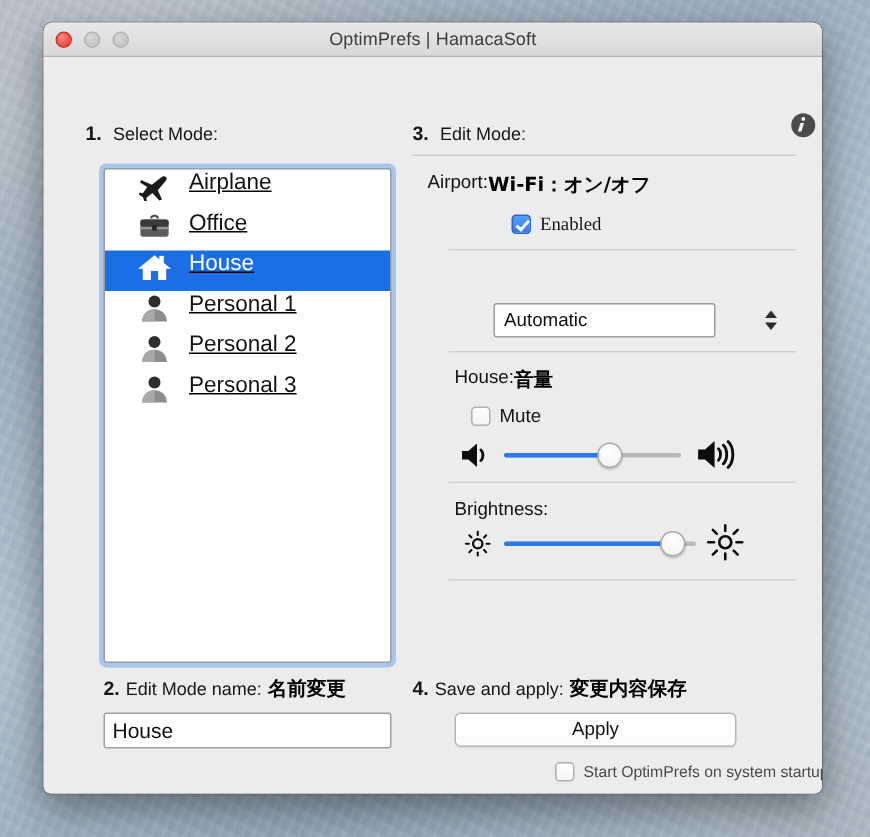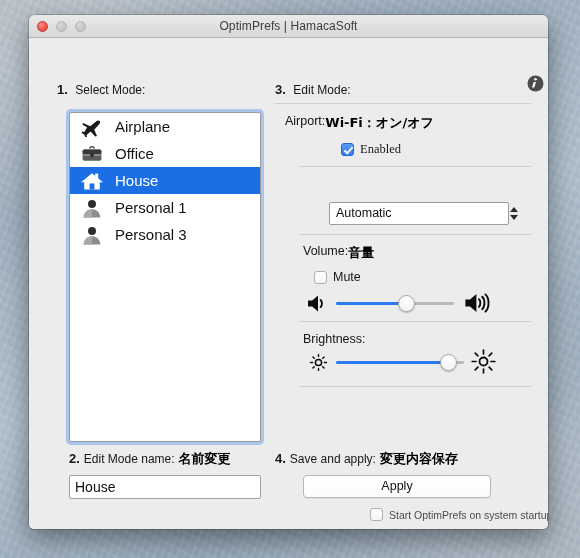--- a/index.html
+++ b/index.html
@@ -111,24 +111,24 @@
     height: 330px;
     background: #ffffff;
     border: 1px solid #9b9b9b;
     border-radius: 2px;
     box-sizing: border-box;
     box-shadow: 0 0 0 3px rgba(126,173,235,0.62);
     overflow: hidden;
   }
   .mode-row {
     display: flex;
-    align-items: center;
     height: 27px;
-    padding-left: 9px;
-    box-sizing: border-box;
+    padding-left: 20px;
+    box-sizing: border-box;
+    text-decoration: underline;
   }
   .mode-row.selected { background: #1b6ee3; }
   .mode-row .mrow-icon {
     width: 26px;
     height: 22px;
     margin-right: 10px;
     flex: none;
     display: flex;
     align-items: center;
     justify-content: center;
@@ -210,21 +210,21 @@
   #location-select-wrap {
     position: absolute;
     left: 54px;
     top: 163px;
     width: 192px;
     height: 23px;
   }
   #location-select {
     position: absolute;
     left: 0; top: 0;
-    width: 180px;
+    width: 148px;
     height: 23px;
     background: #ffffff;
     border: 1px solid #9c9c9c;
     border-radius: 2px;
     box-sizing: border-box;
     font-size: 12.5px;
     color: #0f0f0f;
     line-height: 21px;
     padding-left: 6px;
     white-space: nowrap;
@@ -425,20 +425,30 @@
         <span class="mrow-icon">
           <svg width="24" height="20" viewBox="0 0 24 20">
             <circle cx="12" cy="6.0" r="4.0" fill="#2d2d2d"></circle>
             <path d="M3.6 19.4 C4.2 13.9 7.6 11.2 12 11.2 C16.4 11.2 19.8 13.9 20.4 19.4 Z" fill="#8d8d8d"></path>
             <path d="M3.6 19.4 C4.2 13.9 7.6 11.2 12 11.2 L12 19.4 Z" fill="#a8a8a8"></path>
           </svg>
         </span>
         <span class="mrow-label">Personal 1</span>
       </div>
 
+      <div class="mode-row">
+        <span class="mrow-icon">
+          <svg width="24" height="20" viewBox="0 0 24 20">
+            <circle cx="12" cy="6.0" r="4.0" fill="#2d2d2d"></circle>
+            <path d="M3.6 19.4 C4.2 13.9 7.6 11.2 12 11.2 C16.4 11.2 19.8 13.9 20.4 19.4 Z" fill="#8d8d8d"></path>
+            <path d="M3.6 19.4 C4.2 13.9 7.6 11.2 12 11.2 L12 19.4 Z" fill="#a8a8a8"></path>
+          </svg>
+        </span>
+        <span class="mrow-label">Personal 2</span>
+      </div>
 
       <div class="mode-row">
         <span class="mrow-icon">
           <svg width="24" height="20" viewBox="0 0 24 20">
             <circle cx="12" cy="6.0" r="4.0" fill="#2d2d2d"></circle>
             <path d="M3.6 19.4 C4.2 13.9 7.6 11.2 12 11.2 C16.4 11.2 19.8 13.9 20.4 19.4 Z" fill="#8d8d8d"></path>
             <path d="M3.6 19.4 C4.2 13.9 7.6 11.2 12 11.2 L12 19.4 Z" fill="#a8a8a8"></path>
           </svg>
         </span>
         <span class="mrow-label">Personal 3</span>
@@ -470,21 +480,21 @@
       <div id="location-select">Automatic</div>
       <div id="location-stepper">
         <span class="tri-up"></span>
         <span class="tri-down"></span>
       </div>
     </div>
 
     <div class="hr" style="left:270px; top:196px; width:232px;"></div>
 
     <div class="row-head" style="left:274px; top:206px;">
-      <span class="field-label">Volume:</span>
+      <span class="field-label">House:</span>
       <span class="jp">音量</span>
     </div>
 
     <div class="cb-row" style="left:285px; top:232px;">
       <span class="cb off"></span>
       <span class="cb-text">Mute</span>
     </div>
 
     <div class="ico" style="left:276px; top:254px; width:24px; height:22px;">
       <svg width="23" height="21" viewBox="0 0 23 21">

